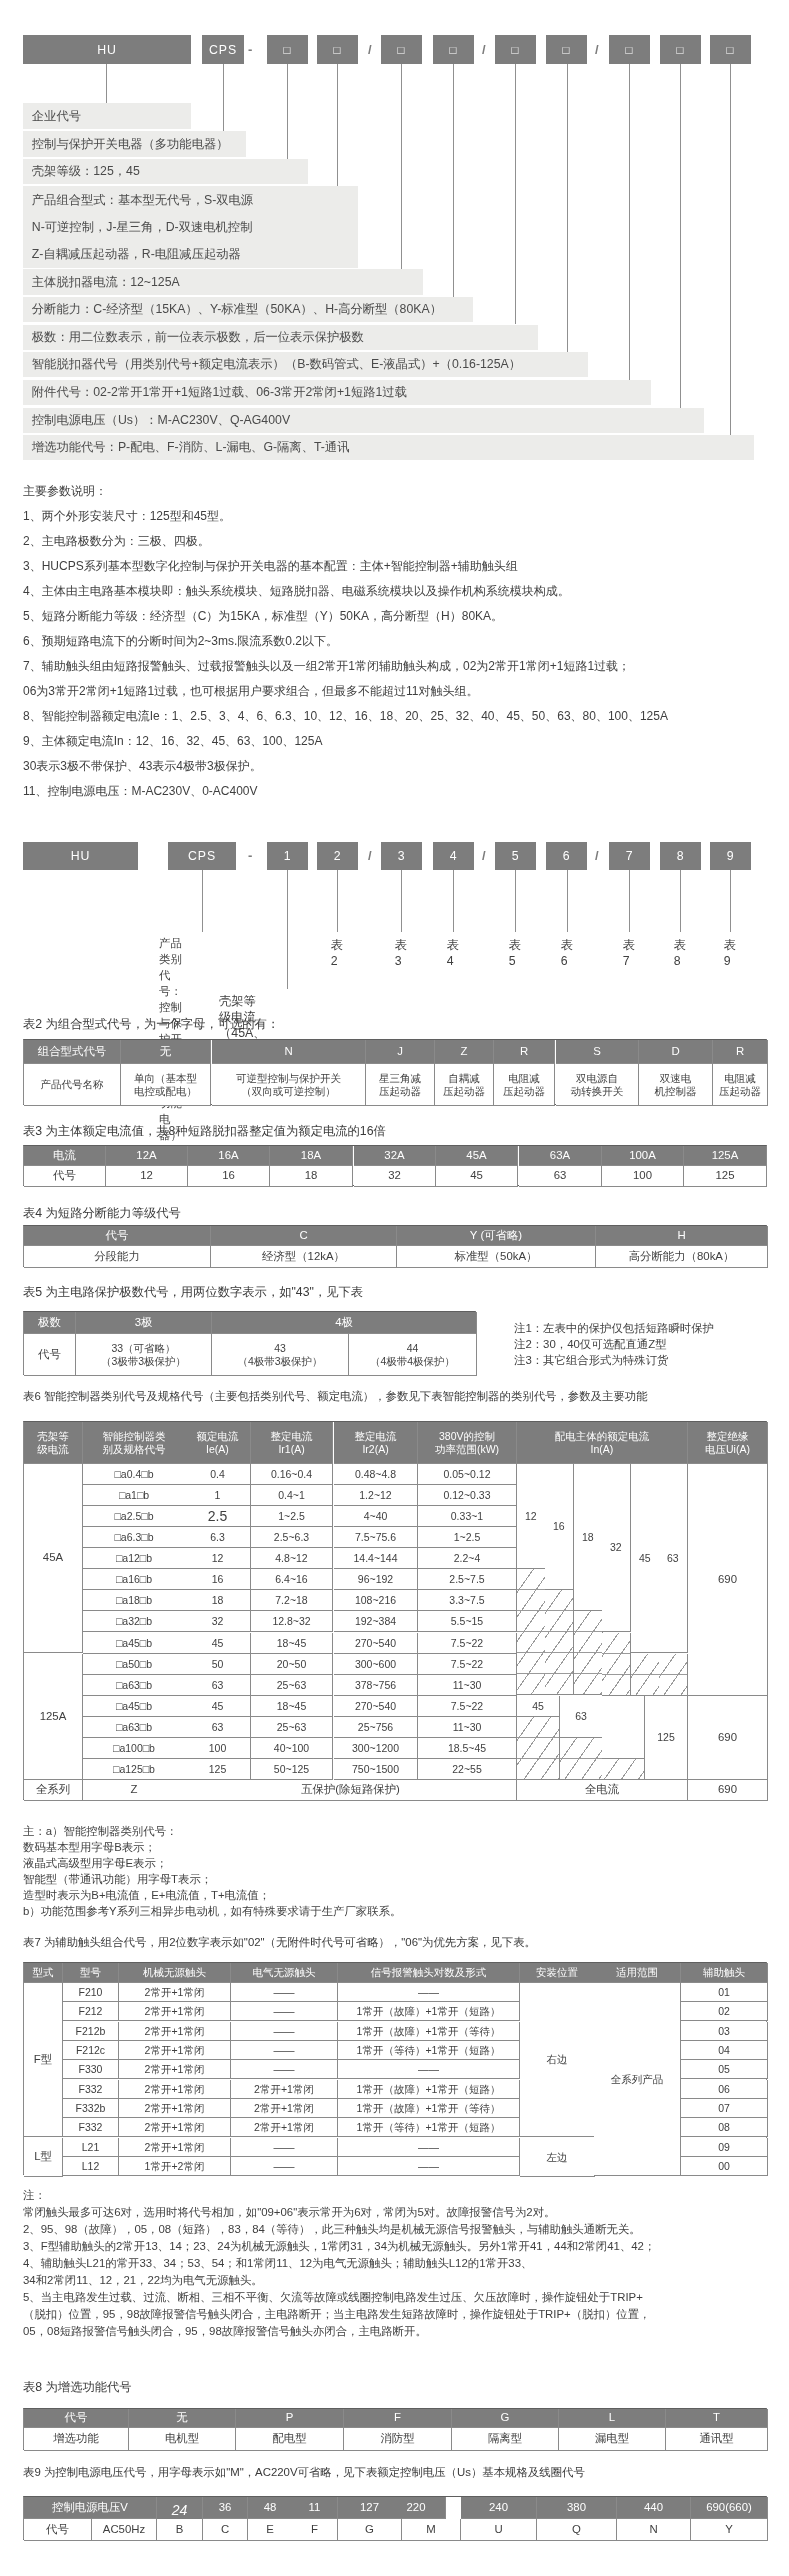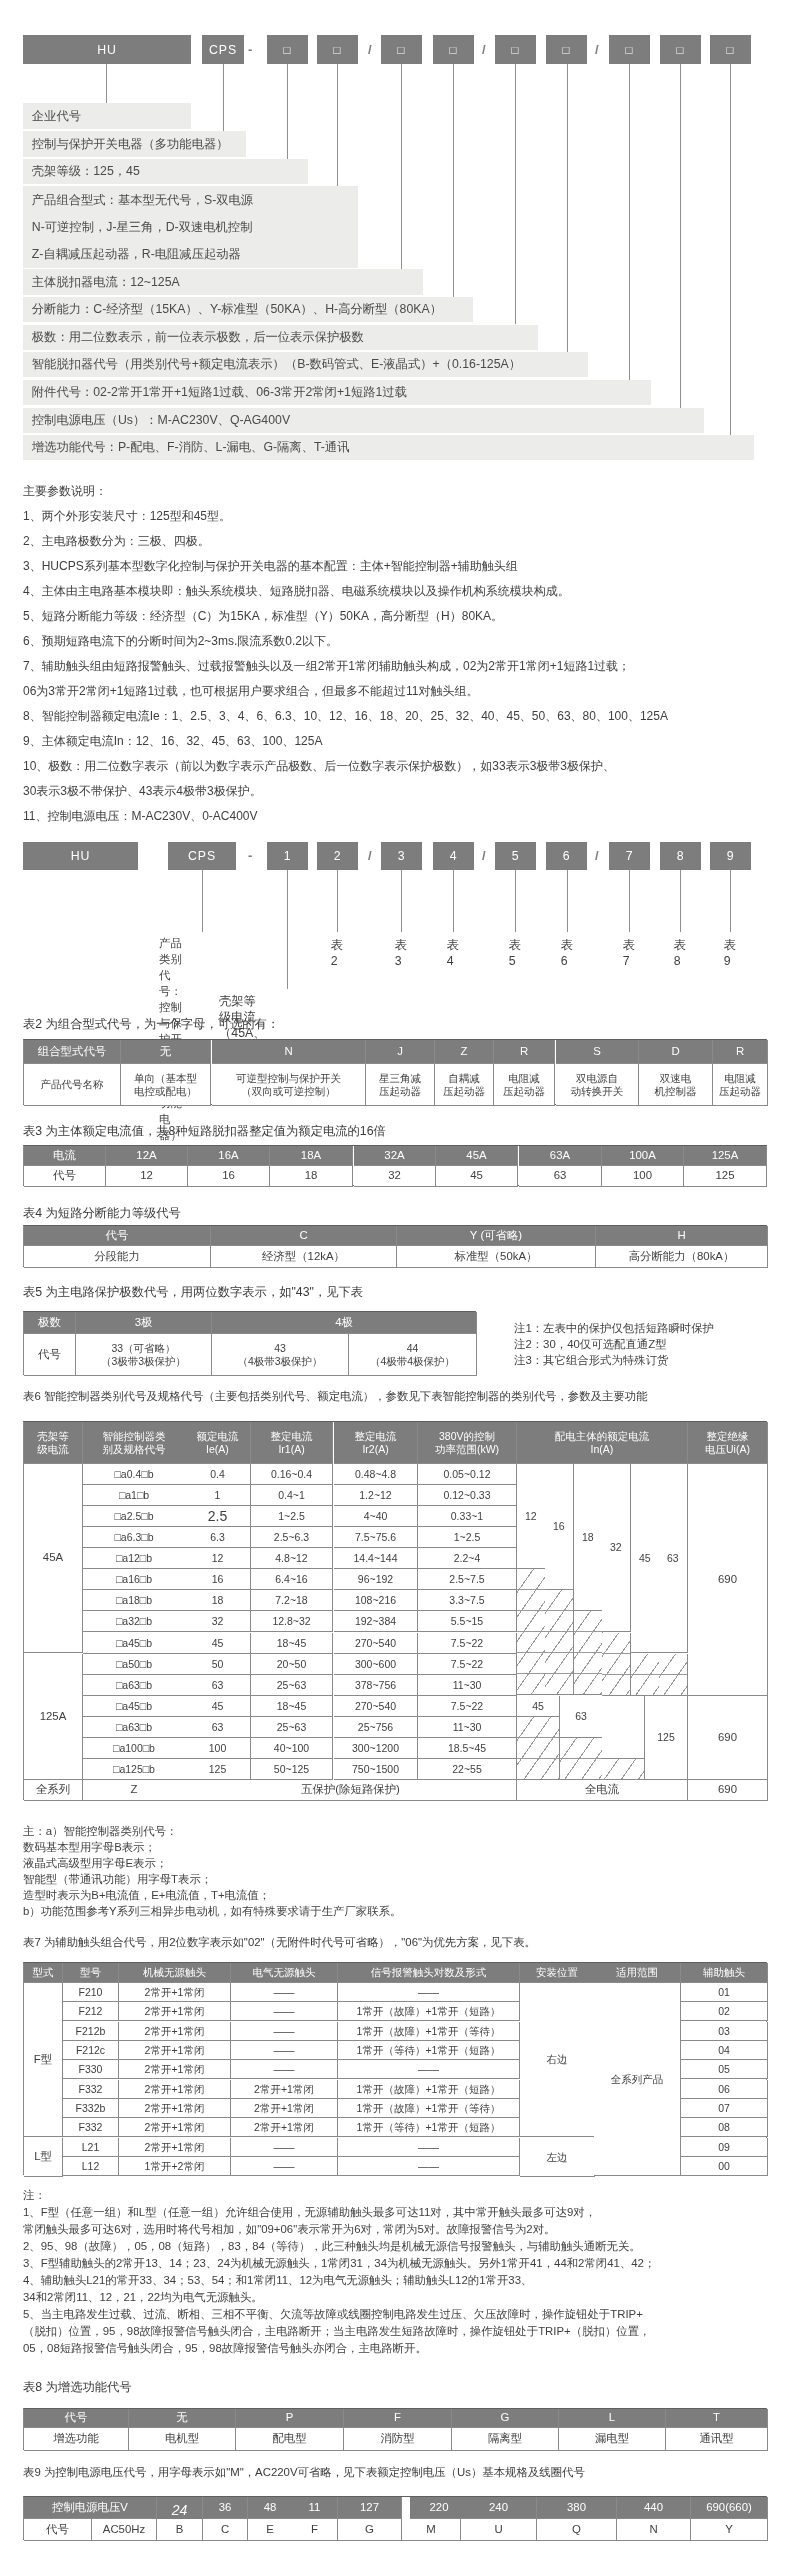--- a/index.html
+++ b/index.html
@@ -75,21 +75,20 @@
         <div class="noteline" style="line-height: 25px;">1、两个外形安装尺寸：125型和45型。</div>
         <div class="noteline" style="line-height: 25px;">2、主电路极数分为：三极、四极。</div>
         <div class="noteline" style="line-height: 25px;">3、HUCPS系列基本型数字化控制与保护开关电器的基本配置：主体+智能控制器+辅助触头组</div>
         <div class="noteline" style="line-height: 25px;">4、主体由主电路基本模块即：触头系统模块、短路脱扣器、电磁系统模块以及操作机构系统模块构成。</div>
         <div class="noteline" style="line-height: 25px;">5、短路分断能力等级：经济型（C）为15KA，标准型（Y）50KA，高分断型（H）80KA。</div>
         <div class="noteline" style="line-height: 25px;">6、预期短路电流下的分断时间为2~3ms.限流系数0.2以下。</div>
         <div class="noteline" style="line-height: 25px;">7、辅助触头组由短路报警触头、过载报警触头以及一组2常开1常闭辅助触头构成，02为2常开1常闭+1短路1过载；</div>
         <div class="noteline" style="line-height: 25px;">06为3常开2常闭+1短路1过载，也可根据用户要求组合，但最多不能超过11对触头组。</div>
         <div class="noteline" style="line-height: 25px;">8、智能控制器额定电流Ie：1、2.5、3、4、6、6.3、10、12、16、18、20、25、32、40、45、50、63、80、100、125A</div>
         <div class="noteline" style="line-height: 25px;">9、主体额定电流In：12、16、32、45、63、100、125A</div>
-        <div class="noteline" style="line-height: 25px;">10、极数：用二位数字表示（前以为数字表示产品极数、后一位数字表示保护极数），如33表示3极带3极保护、</div>
         <div class="noteline" style="line-height: 25px;">30表示3极不带保护、43表示4极带3极保护。</div>
         <div class="noteline" style="line-height: 25px;">11、控制电源电压：M-AC230V、0-AC400V</div>
       </div>
   </div>
   <div class="abs" id="diagram2">
       <div class="box" style="left: 23px; top: 842px; width: 115px; height: 28px;">HU</div>
       <div class="box" style="left: 168px; top: 842px; width: 68px; height: 28px;">CPS</div>
       <div class="sep" style="left: 248px; top: 848px;">-</div>
       <div class="box" style="left: 267px; top: 842px; width: 41px; height: 28px;">1</div>
       <div class="box" style="left: 317px; top: 842px; width: 41px; height: 28px;">2</div>
@@ -398,21 +397,20 @@
       <div class="tc" style="left: 314px; top: 194px; width: 182px; height: 19.3px; font-size: 10.5px;">——</div>
       <div class="tc" style="left: 657px; top: 194px; width: 87px; height: 19.3px; font-size: 10.5px;">00</div>
       <div class="tc" style="left: 0px; top: 20px; width: 39px; height: 154px; font-size: 11.4px;">F型</div>
       <div class="tc" style="left: 0px; top: 175px; width: 39px; height: 39px; font-size: 11.4px;">L型</div>
       <div class="tc" style="left: 496px; top: 20px; width: 75px; height: 154px; font-size: 10.5px;">右边</div>
       <div class="tc" style="left: 496px; top: 175px; width: 75px; height: 39px; font-size: 10.5px;">左边</div>
       <div class="tc" style="left: 570px; top: 20px; width: 87px; height: 193px; font-size: 10.5px;">全系列产品</div>
     </div>
   <div id="t7notes" class="abs" style="left:23px;top:2187px;">
       <div class="noteline" style="line-height: 17px; font-size: 11.4px;">注：</div>
-      <div class="noteline" style="line-height: 17px; font-size: 11.4px;">1、F型（任意一组）和L型（任意一组）允许组合使用，无源辅助触头最多可达11对，其中常开触头最多可达9对，</div>
       <div class="noteline" style="line-height: 17px; font-size: 11.4px;">常闭触头最多可达6对，选用时将代号相加，如"09+06"表示常开为6对，常闭为5对。故障报警信号为2对。</div>
       <div class="noteline" style="line-height: 17px; font-size: 11.4px;">2、95、98（故障），05，08（短路），83，84（等待），此三种触头均是机械无源信号报警触头，与辅助触头通断无关。</div>
       <div class="noteline" style="line-height: 17px; font-size: 11.4px;">3、F型辅助触头的2常开13、14；23、24为机械无源触头，1常闭31，34为机械无源触头。另外1常开41，44和2常闭41、42；</div>
       <div class="noteline" style="line-height: 17px; font-size: 11.4px;">4、辅助触头L21的常开33、34；53、54；和1常闭11、12为电气无源触头；辅助触头L12的1常开33、</div>
       <div class="noteline" style="line-height: 17px; font-size: 11.4px;">34和2常闭11、12，21，22均为电气无源触头。</div>
       <div class="noteline" style="line-height: 17px; font-size: 11.4px;">5、当主电路发生过载、过流、断相、三相不平衡、欠流等故障或线圈控制电路发生过压、欠压故障时，操作旋钮处于TRIP+</div>
       <div class="noteline" style="line-height: 17px; font-size: 11.4px;">（脱扣）位置，95，98故障报警信号触头闭合，主电路断开；当主电路发生短路故障时，操作旋钮处于TRIP+（脱扣）位置，</div>
       <div class="noteline" style="line-height: 17px; font-size: 11.4px;">05，08短路报警信号触头闭合，95，98故障报警信号触头亦闭合，主电路断开。</div>
     </div>
 
@@ -435,21 +433,21 @@
     </div>
 
   <div class="title" style="left:23px;top:2465px;font-size:11.4px;">表9 为控制电源电压代号，用字母表示如"M"，AC220V可省略，见下表额定控制电压（Us）基本规格及线圈代号</div>
   <div id="t9" class="tbl" style="left: 23px; top: 2496px; width: 744px; height: 44px;">
       <div class="tc th" style="left: 0px; top: 0px; width: 133px; height: 22px; font-size: 11.4px;">控制电源电压V</div>
       <div class="tc th" style="left: 133px; top: 0px; width: 46px; height: 28px; font-size: 14px; font-style: italic;">24</div>
       <div class="tc th" style="left: 179px; top: 0px; width: 45px; height: 22px; font-size: 11.4px;">36</div>
       <div class="tc th" style="left: 224px; top: 0px; width: 45px; height: 22px; font-size: 11.4px;">48</div>
       <div class="tc th" style="left: 268px; top: 0px; width: 46px; height: 22px; font-size: 11.4px;">11</div>
       <div class="tc th" style="left: 314px; top: 0px; width: 64px; height: 22px; font-size: 11.4px;">127</div>
-      <div class="tc th" style="left: 386px; top: 0px; width: 59px; height: 22px; font-size: 11.4px;">220</div>
+      <div class="tc th" style="left: 363px; top: 0px; width: 59px; height: 22px; font-size: 11.4px;">220</div>
       <div class="tc th" style="left: 437px; top: 0px; width: 76px; height: 22px; font-size: 11.4px;">240</div>
       <div class="tc th" style="left: 513px; top: 0px; width: 80px; height: 22px; font-size: 11.4px;">380</div>
       <div class="tc th" style="left: 593px; top: 0px; width: 74px; height: 22px; font-size: 11.4px;">440</div>
       <div class="tc th" style="left: 667px; top: 0px; width: 77px; height: 22px; font-size: 11.4px;">690(660)</div>
       <div class="tc" style="left: 0px; top: 22px; width: 68px; height: 22px; font-size: 11.4px;">代号</div>
       <div class="tc" style="left: 68px; top: 22px; width: 65px; height: 22px; font-size: 11.4px;">AC50Hz</div>
       <div class="tc" style="left: 133px; top: 22px; width: 46px; height: 22px; font-size: 11.4px;">B</div>
       <div class="tc" style="left: 179px; top: 22px; width: 45px; height: 22px; font-size: 11.4px;">C</div>
       <div class="tc" style="left: 224px; top: 22px; width: 45px; height: 22px; font-size: 11.4px;">E</div>
       <div class="tc" style="left: 268px; top: 22px; width: 46px; height: 22px; font-size: 11.4px;">F</div>

